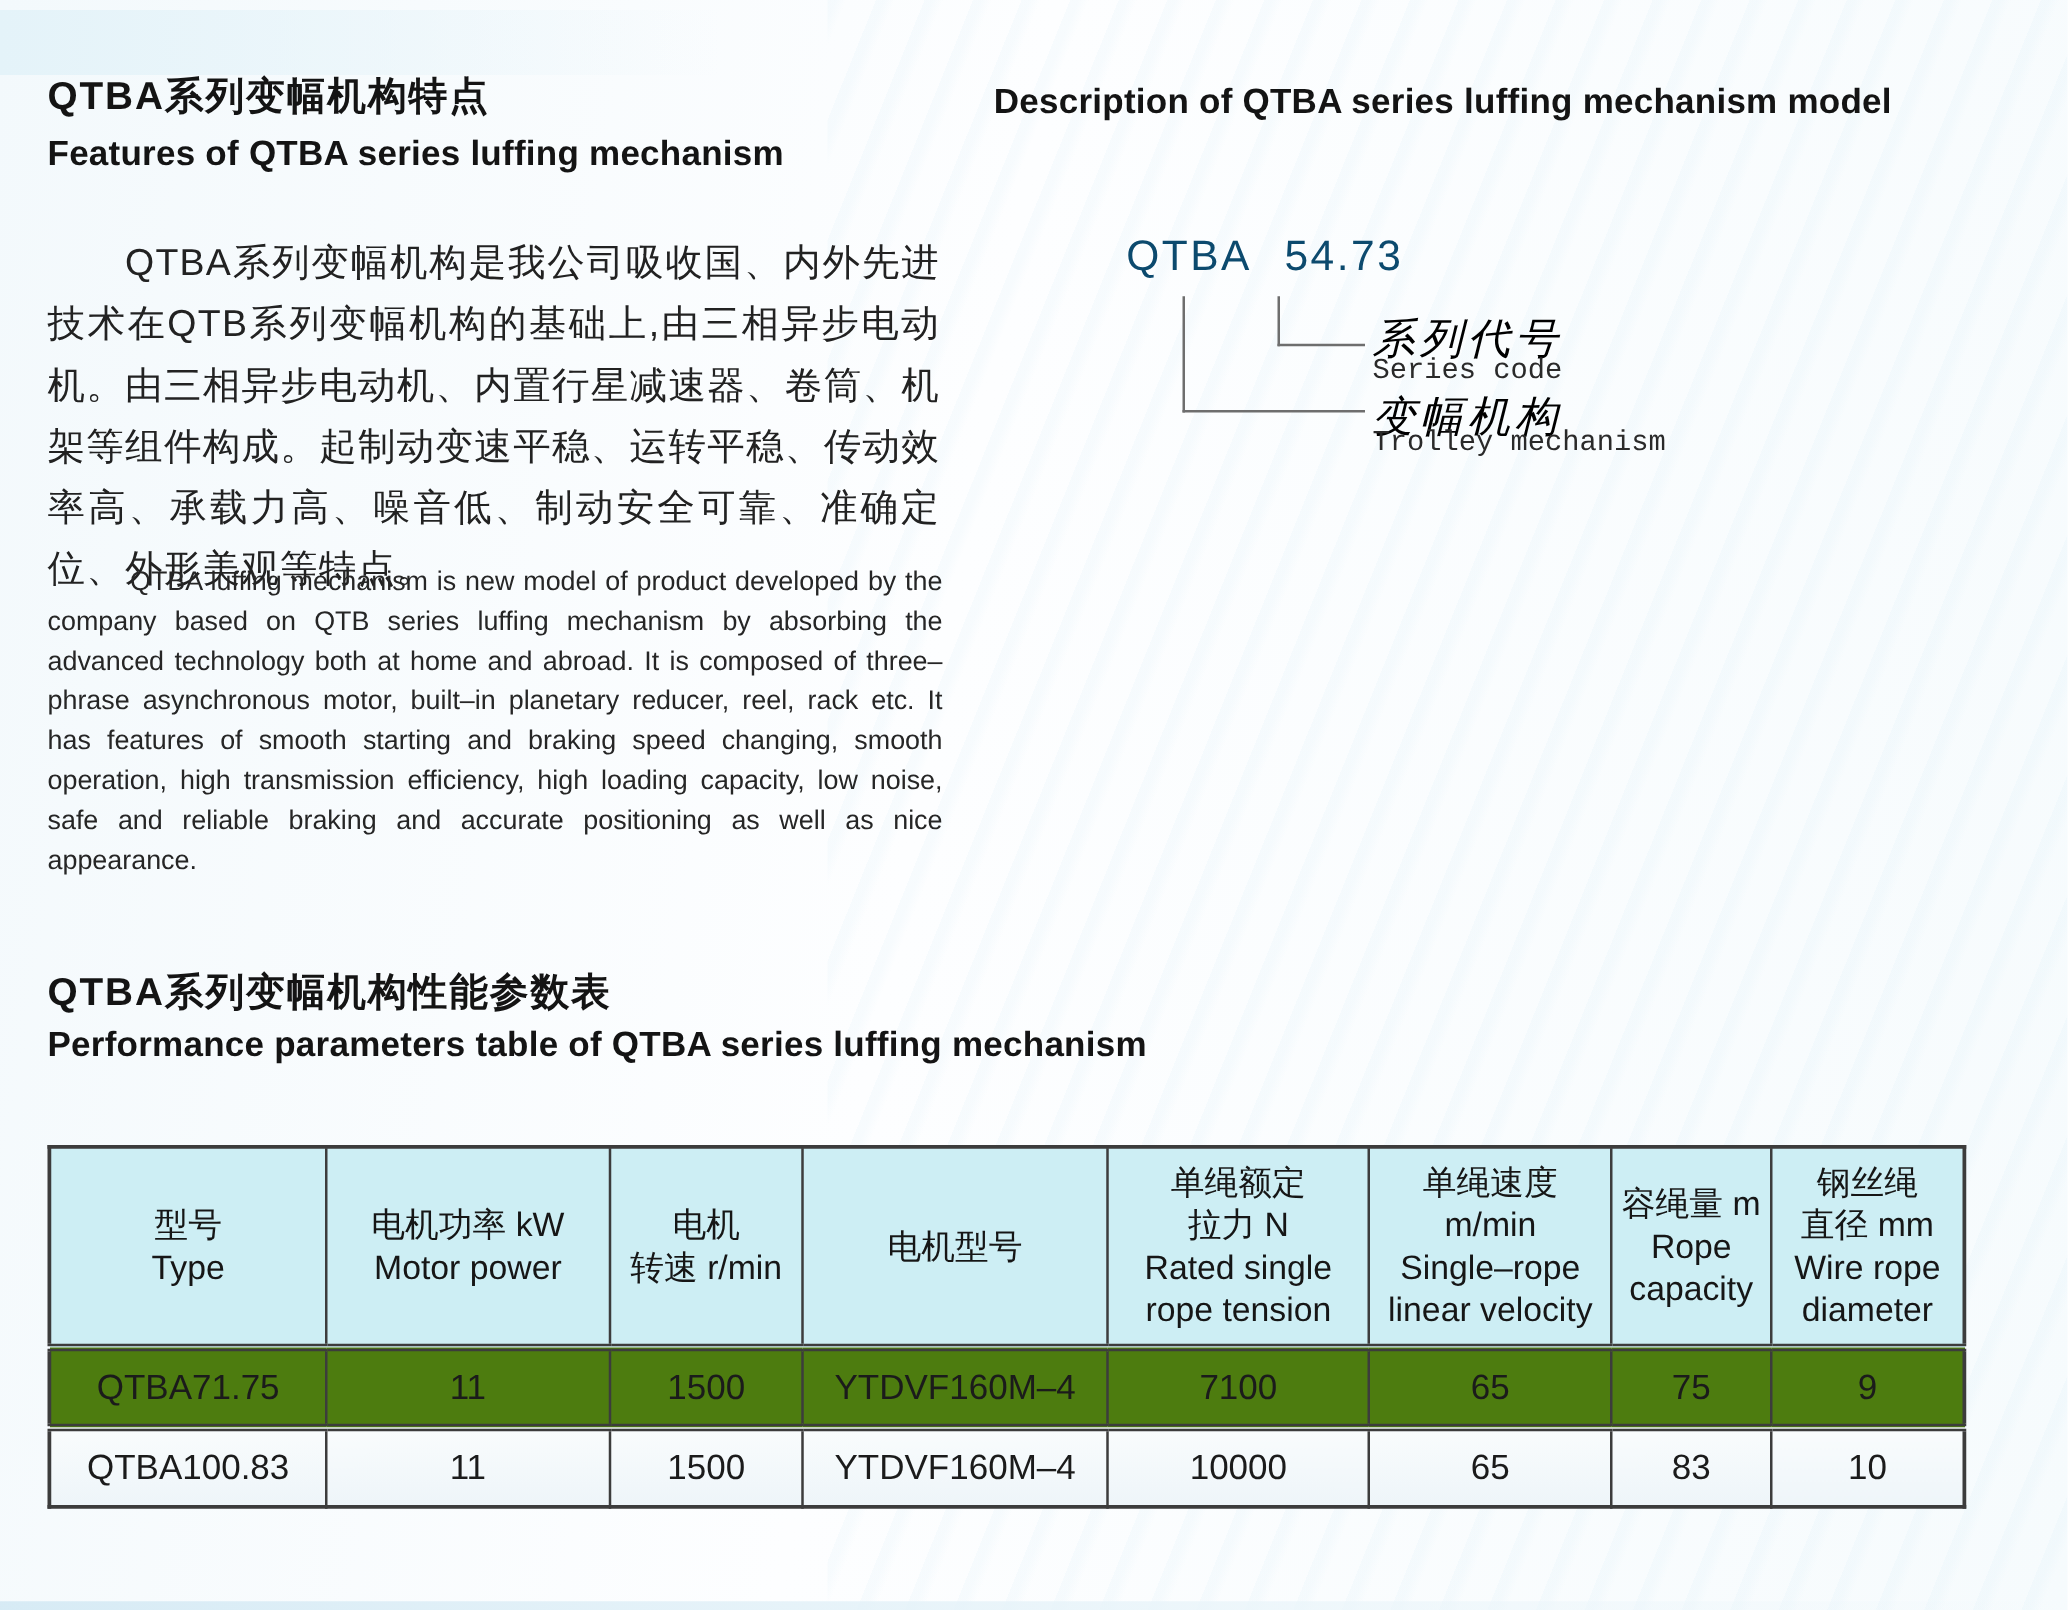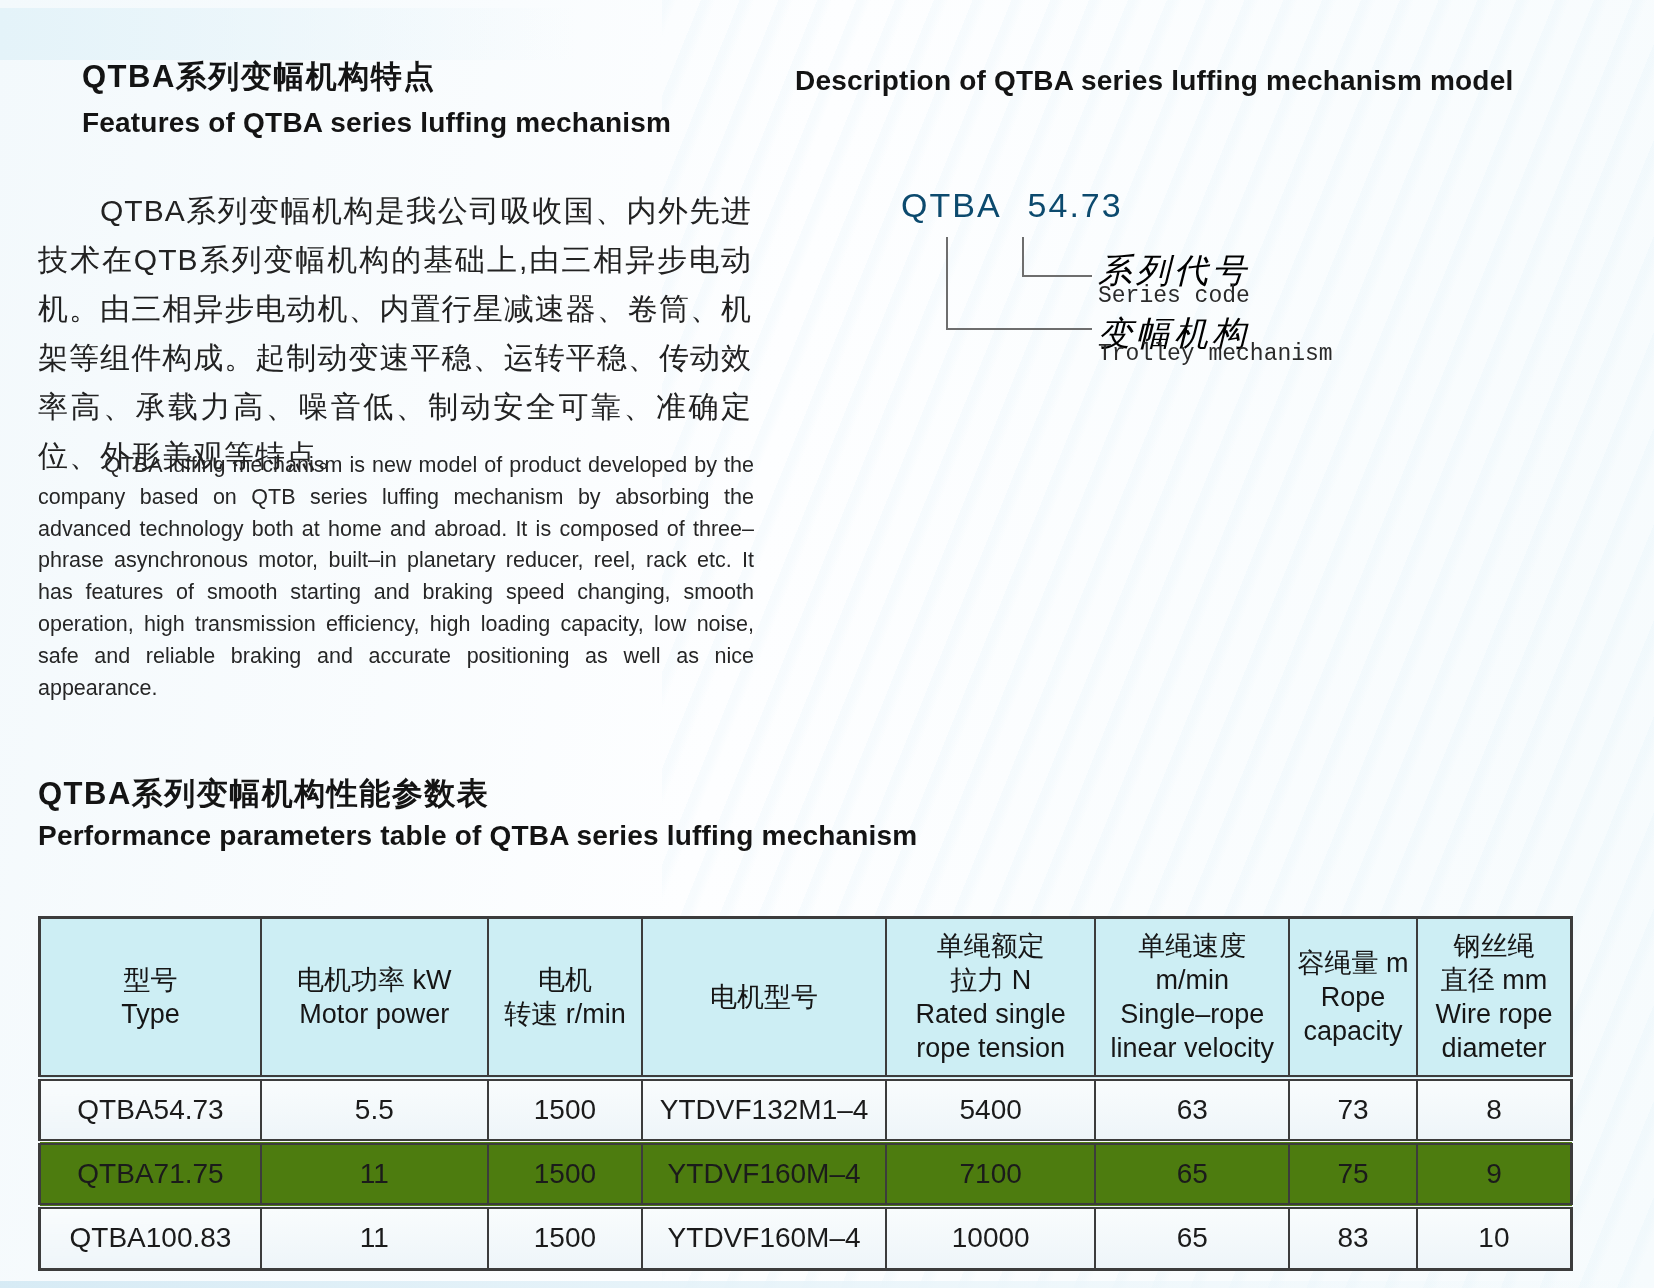--- a/index.html
+++ b/index.html
@@ -79,21 +79,21 @@
   tr.row-highlight td{background:#4d7c0f;}
 </style>
 </head>
 <body>
 
 <div class="page-bg"></div>
 <div class="band-top"></div>
 <div class="streaks"></div>
 <div class="bottom-strip"></div>
 
-<div class="abs" style="left:38px;top:56px;margin-left:44px;">
+<div class="abs" style="left:38px;top:56px;">
   <div class="h-zh">QTBA系列变幅机构特点</div>
   <div class="h-en">Features of QTBA series luffing mechanism</div>
 </div>
 
 <div class="abs" style="left:795px;top:56px;">
   <div class="h-en">Description of QTBA series luffing mechanism model</div>
 </div>
 
 <div class="abs para-zh">QTBA系列变幅机构是我公司吸收国、内外先进技术在QTB系列变幅机构的基础上,由三相异步电动机。由三相异步电动机、内置行星减速器、卷筒、机架等组件构成。起制动变速平稳、运转平稳、传动效率高、承载力高、噪音低、制动安全可靠、准确定位、外形美观等特点。</div>
 
@@ -143,30 +143,20 @@
       <th>容绳量 m
 Rope
 capacity</th>
       <th>钢丝绳
 直径 mm
 Wire rope
 diameter</th>
     </tr>
   </thead>
   <tbody>
-    <tr class="row-light">
-      <td>QTBA54.73</td>
-      <td>5.5</td>
-      <td>1500</td>
-      <td>YTDVF132M1–4</td>
-      <td>5400</td>
-      <td>63</td>
-      <td>73</td>
-      <td>8</td>
-    </tr>
     <tr class="row-highlight">
       <td>QTBA71.75</td>
       <td>11</td>
       <td>1500</td>
       <td>YTDVF160M–4</td>
       <td>7100</td>
       <td>65</td>
       <td>75</td>
       <td>9</td>
     </tr>

